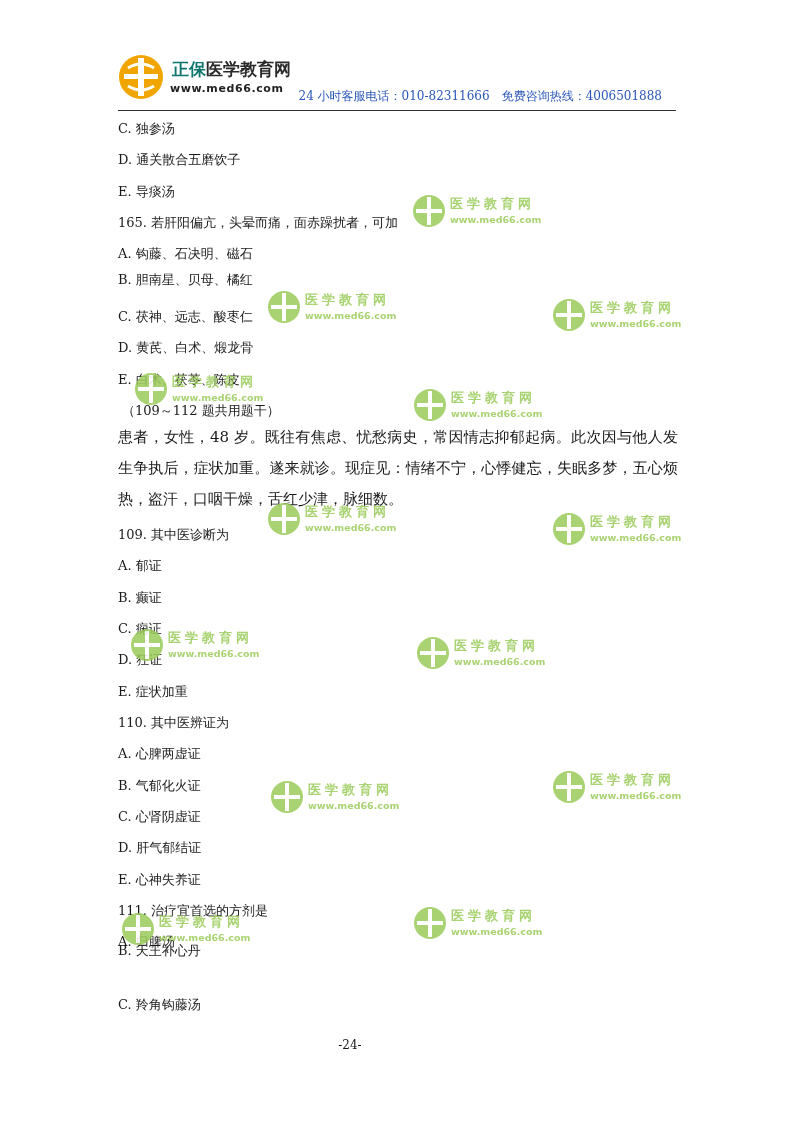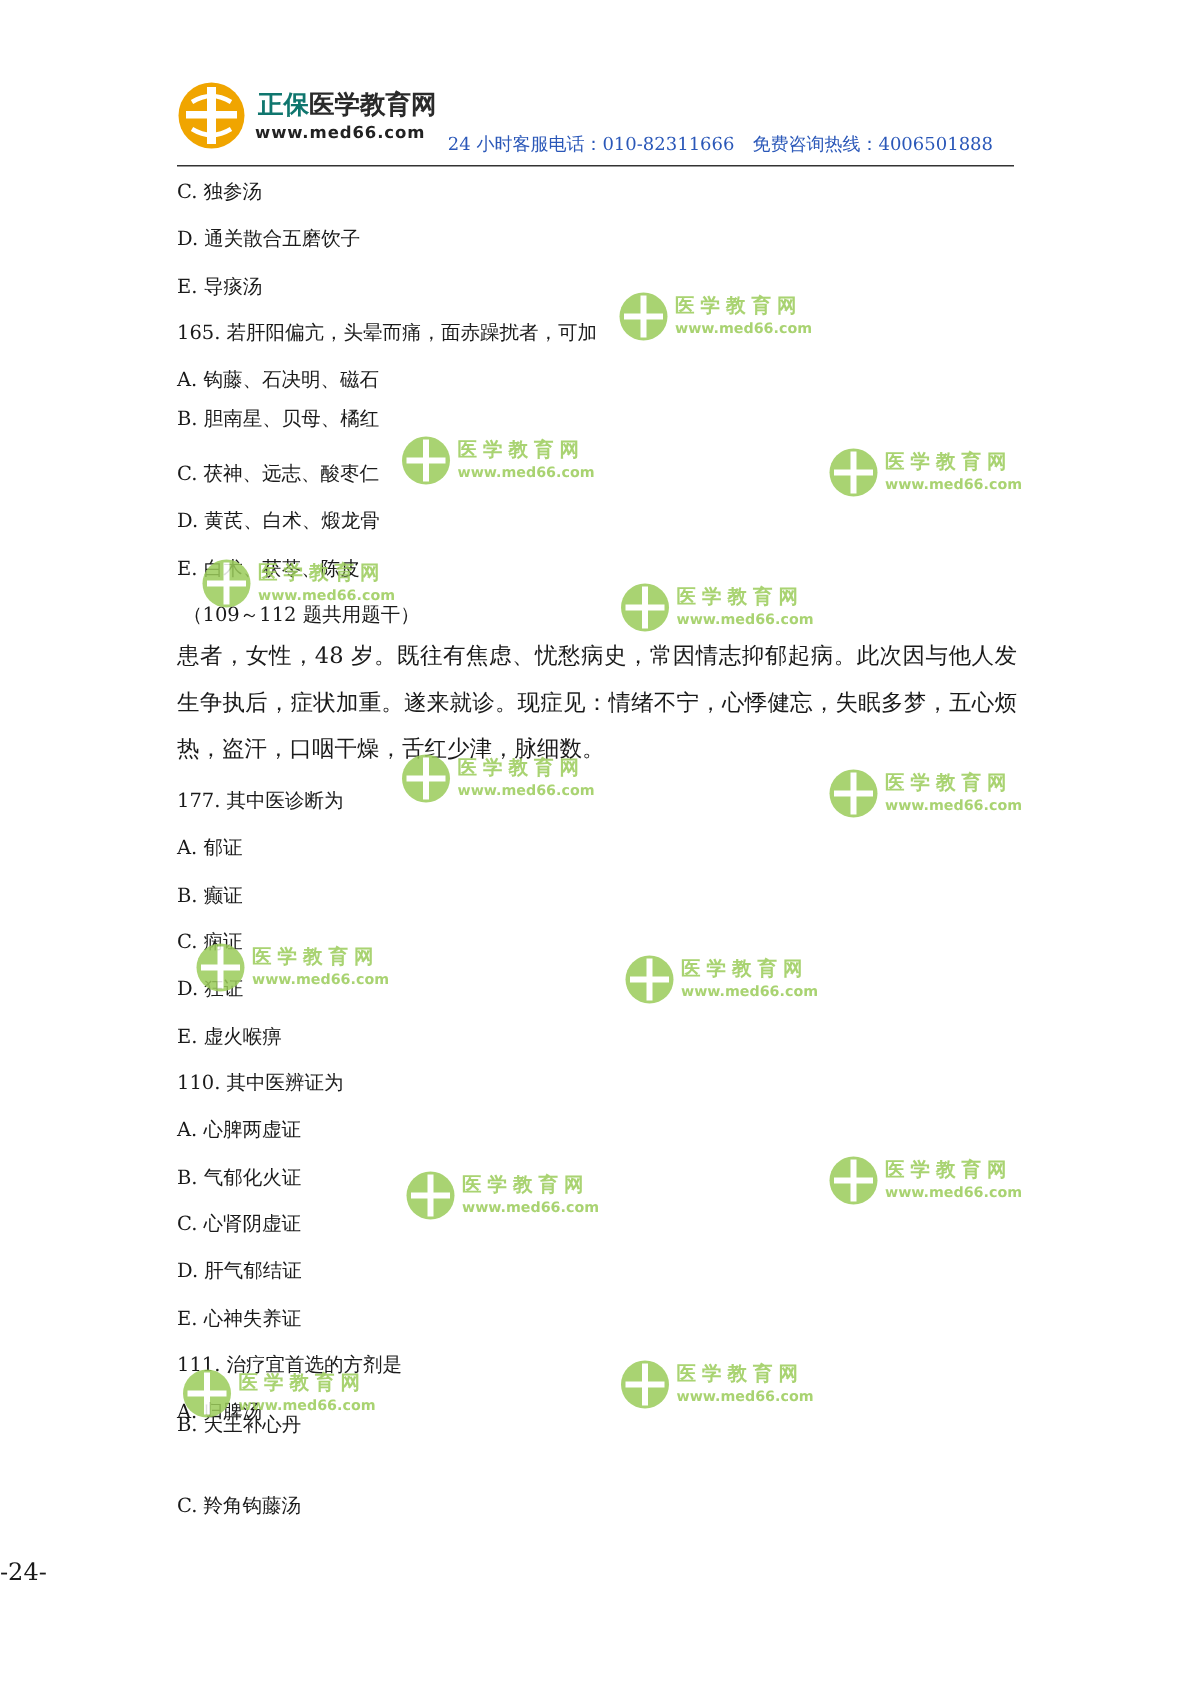--- a/index.html
+++ b/index.html
@@ -24,22 +24,22 @@
     .para { position: absolute; left: 0; width: 560px; font-size: 15px; line-height: 31px;
             text-align: justify; }
 
     .wm { position: absolute; width: 126px; height: 36px; opacity: 0.85; pointer-events: none; }
     .wm svg { position: absolute; left: 0; top: 0; }
     .wm .wm-t1 { position: absolute; left: 38px; top: 1px; font-family: "DejaVu Sans", sans-serif;
                  font-weight: bold; font-size: 13px; color: #9bcc5a; letter-spacing: 4px; white-space: nowrap; }
     .wm .wm-t2 { position: absolute; left: 38px; top: 20px; font-family: "DejaVu Sans", sans-serif;
                  font-weight: bold; font-size: 9.5px; color: #9bcc5a; white-space: nowrap; }
 
-    .footer { position: absolute; top: 1038px; left: 0; width: 700px; 
-              font-size: 16px; }
+    .footer { position: absolute; top: 1038px; left: 0; width: 700px; text-align: center;
+              font-size: 12px; }
   </style>
 </head>
 <body>
 
 <div class="header">
   <div class="logo-circle">
     <svg width="46" height="46" viewBox="0 0 46 46">
       <circle cx="23" cy="23" r="22" fill="#f0a500"></circle>
       <rect x="20" y="4" width="6" height="38" fill="#fff"></rect>
       <rect x="6" y="20" width="34" height="5" fill="#fff"></rect>
@@ -65,26 +65,26 @@
   <div class="line" style="top:103px">165. 若肝阳偏亢，头晕而痛，面赤躁扰者，可加</div>
   <div class="line" style="top:134px">A. 钩藤、石决明、磁石</div>
   <div class="line" style="top:160px">B. 胆南星、贝母、橘红</div>
   <div class="line" style="top:197px">C. 茯神、远志、酸枣仁</div>
   <div class="line" style="top:228px">D. 黄芪、白术、煅龙骨</div>
   <div class="line" style="top:260px">E. 白术、茯苓、陈皮</div>
 
   <div class="line" style="top:291px; left:4px">（109～112 题共用题干）</div>
   <div class="para" style="top:310px">患者，女性，48 岁。既往有焦虑、忧愁病史，常因情志抑郁起病。此次因与他人发生争执后，症状加重。遂来就诊。现症见：情绪不宁，心悸健忘，失眠多梦，五心烦热，盗汗，口咽干燥，舌红少津，脉细数。</div>
 
-  <div class="line" style="top:415px">177. 其中医诊断为</div>
+  <div class="line" style="top:415px">109. 其中医诊断为</div>
   <div class="line" style="top:446px">A. 郁证</div>
   <div class="line" style="top:478px">B. 癫证</div>
   <div class="line" style="top:509px">C. 痫证</div>
   <div class="line" style="top:540px">D. 狂证</div>
-  <div class="line" style="top:572px">E. 虚火喉痹</div>
+  <div class="line" style="top:572px">E. 症状加重</div>
 
   <div class="line" style="top:603px">110. 其中医辨证为</div>
   <div class="line" style="top:634px">A. 心脾两虚证</div>
   <div class="line" style="top:666px">B. 气郁化火证</div>
   <div class="line" style="top:697px">C. 心肾阴虚证</div>
   <div class="line" style="top:728px">D. 肝气郁结证</div>
   <div class="line" style="top:760px">E. 心神失养证</div>
 
   <div class="line" style="top:791px">111. 治疗宜首选的方剂是</div>
   <div class="line" style="top:822px">A. 归脾汤</div>

